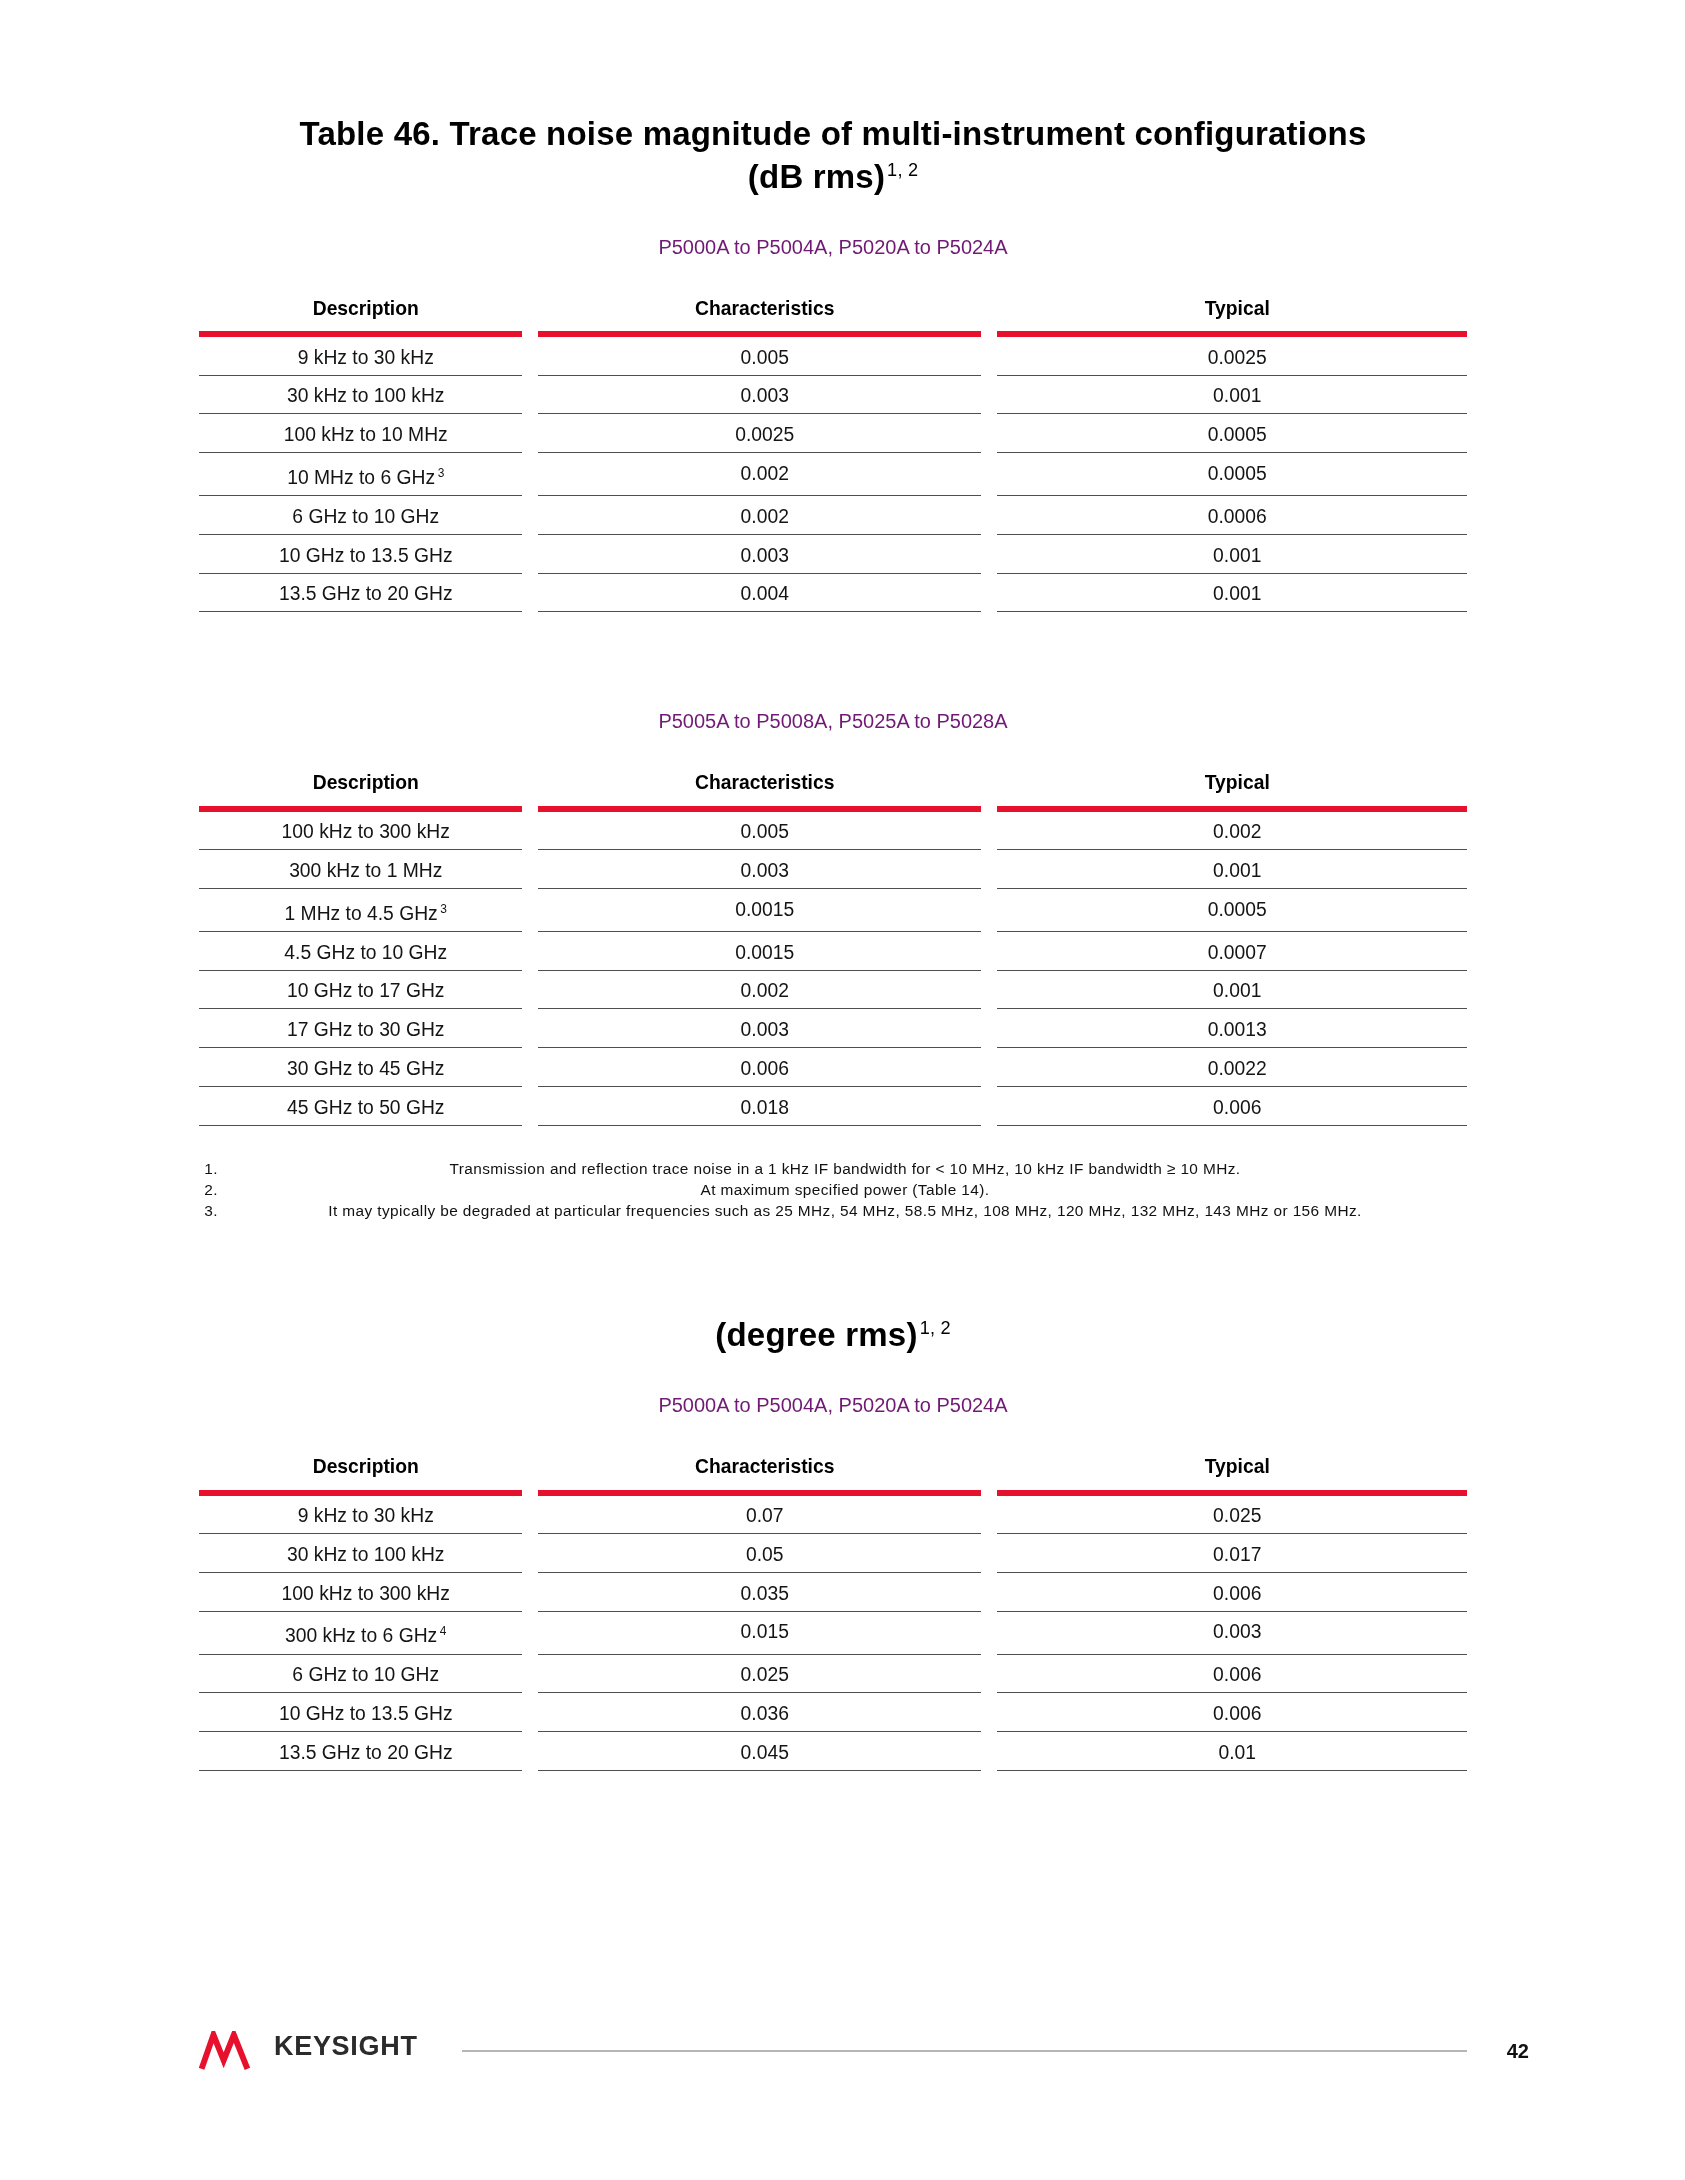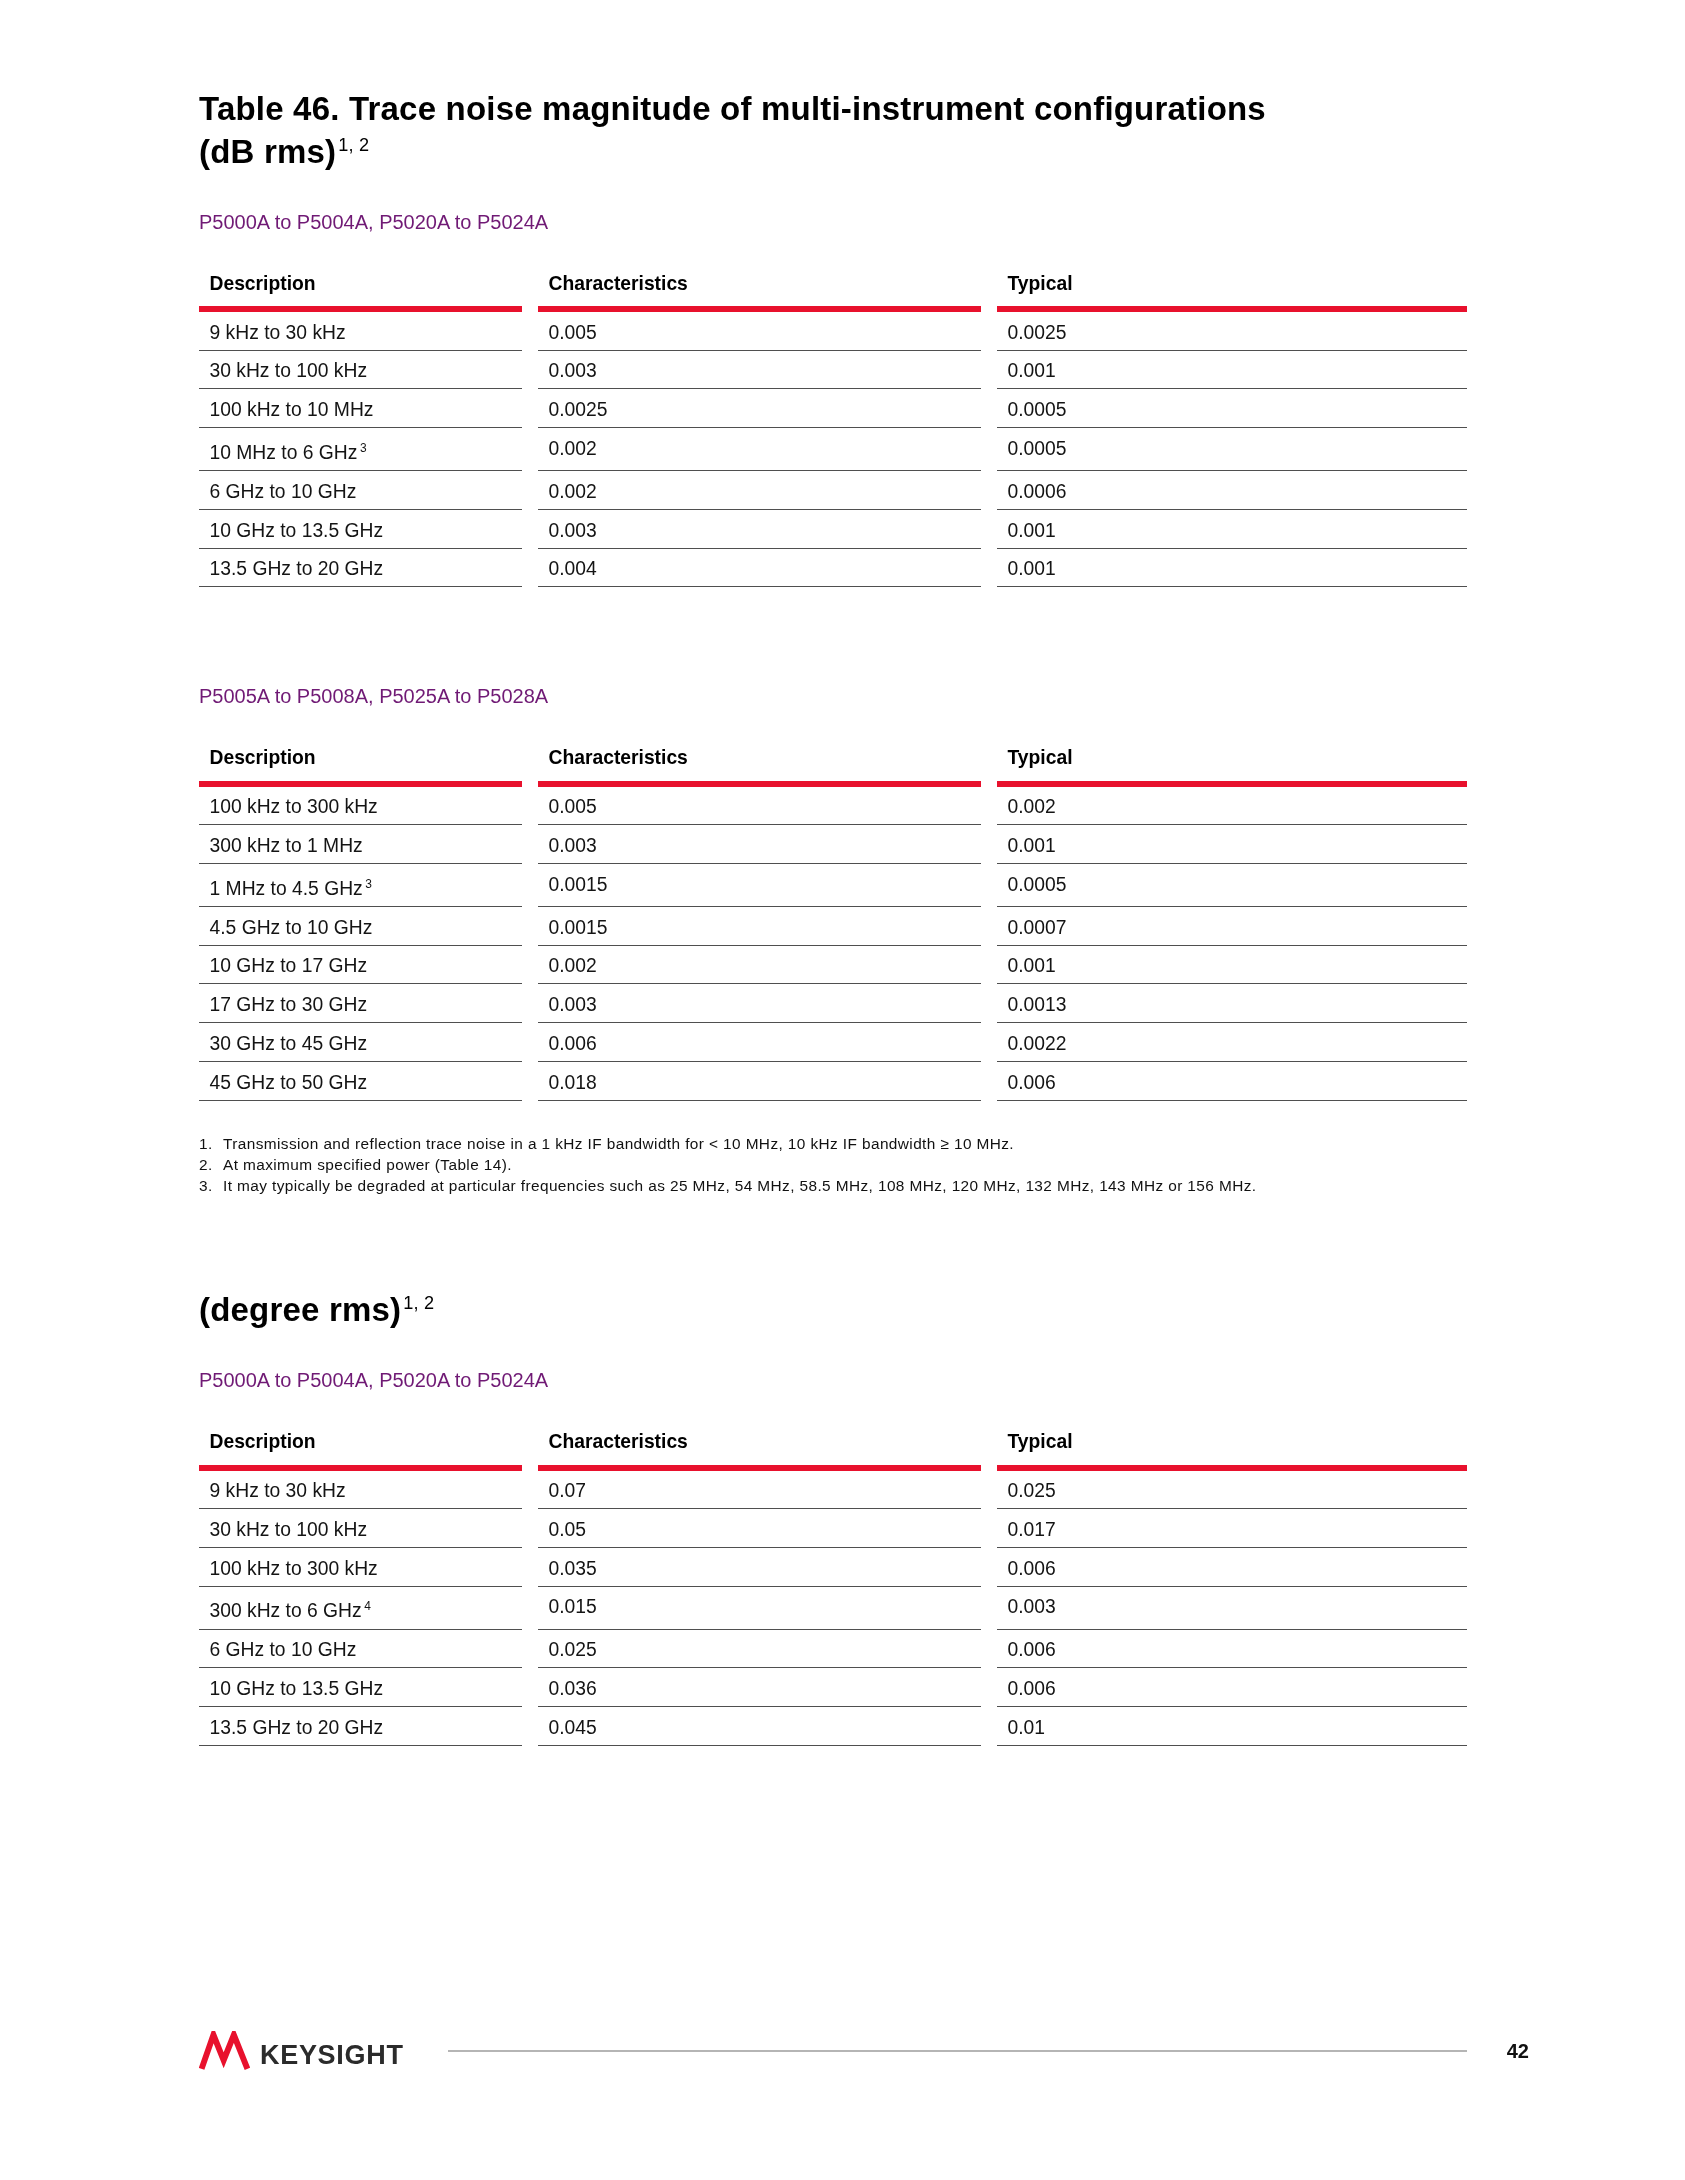--- a/index.html
+++ b/index.html
@@ -5,21 +5,21 @@
 <style>
   * { margin: 0; padding: 0; box-sizing: border-box; }
   html, body {
     width: 1685px; height: 2180px;
     background: #ffffff;
     font-family: "Liberation Sans", sans-serif;
     color: #111111;
     position: relative;
     overflow: hidden;
   }
-  .content { padding: 88px 218px 0 199px; }
+  .content { padding: 113px 218px 0 199px; text-align: center; }
 
   .table-title {
     font-size: 33px;
     font-weight: 700;
     color: #000000;
     line-height: 1.3;
     margin-bottom: 37px;
     letter-spacing: 0.2px;
   }
   .table-title sup {
@@ -79,21 +79,21 @@
 
   .page-footer {
     position: absolute;
     left: 199px;
     right: 156px;
     top: 2024px;
     height: 54px;
     display: flex;
     align-items: center;
   }
-  .logo { display: flex; align-items: flex-end; gap: 10px; }
+  .logo { display: flex; align-items: flex-start; gap: 24px; }
   .spark { width: 51px; height: 40px; display: block; }
   .logo-text {
     font-size: 27px;
     font-weight: 700;
     color: #2b2b2b;
     letter-spacing: 0.7px;
   }
   .footer-rule {
     flex: 1;
     height: 1.8px;

